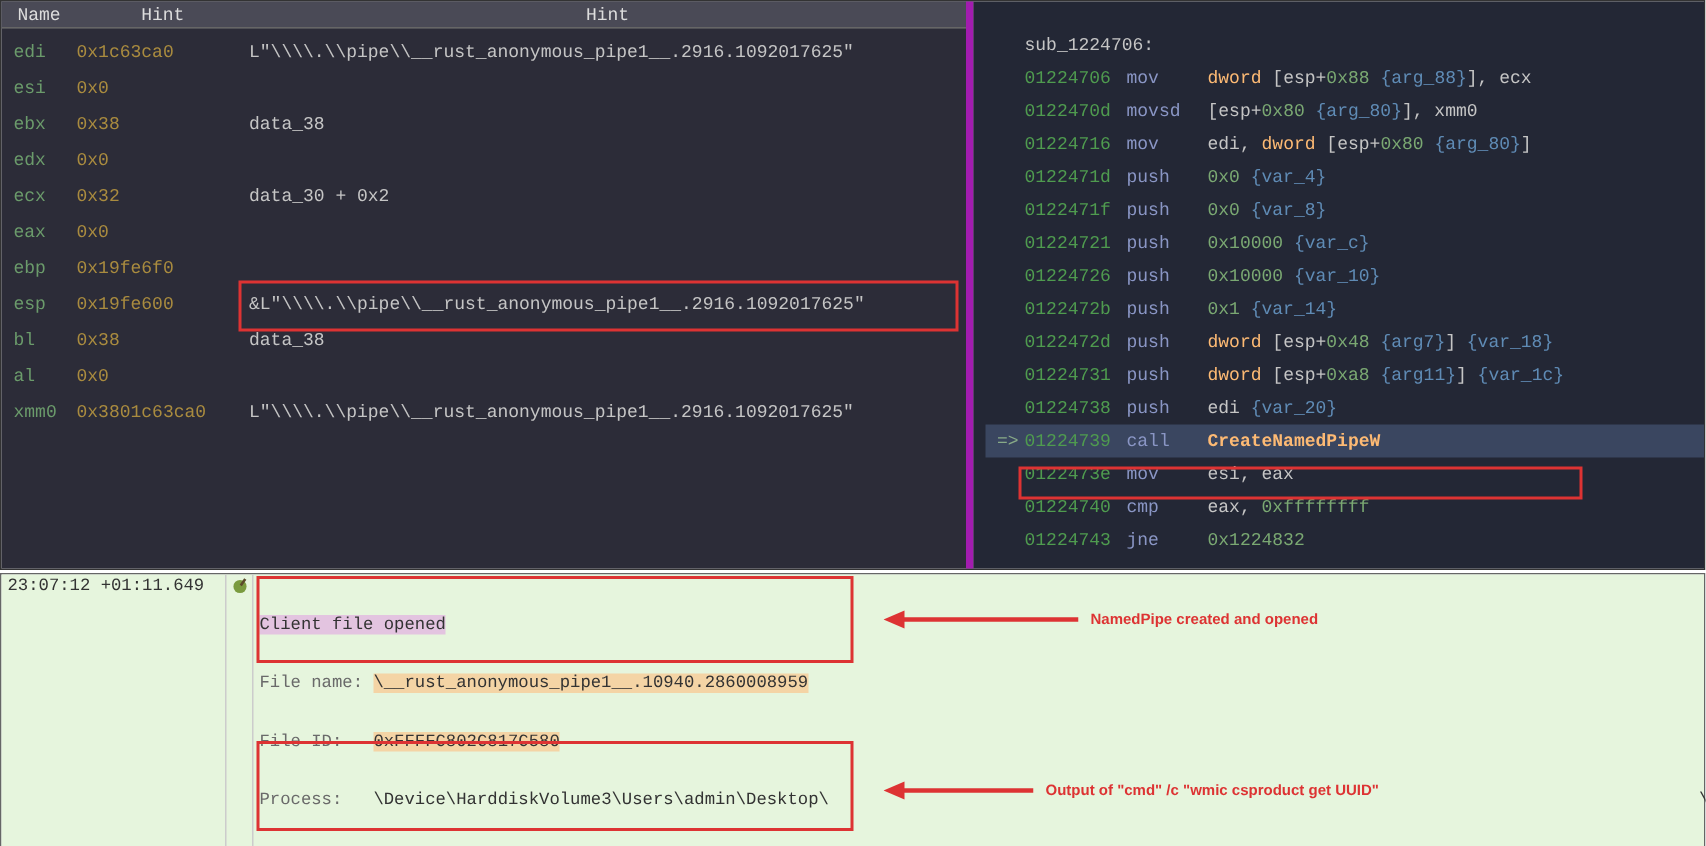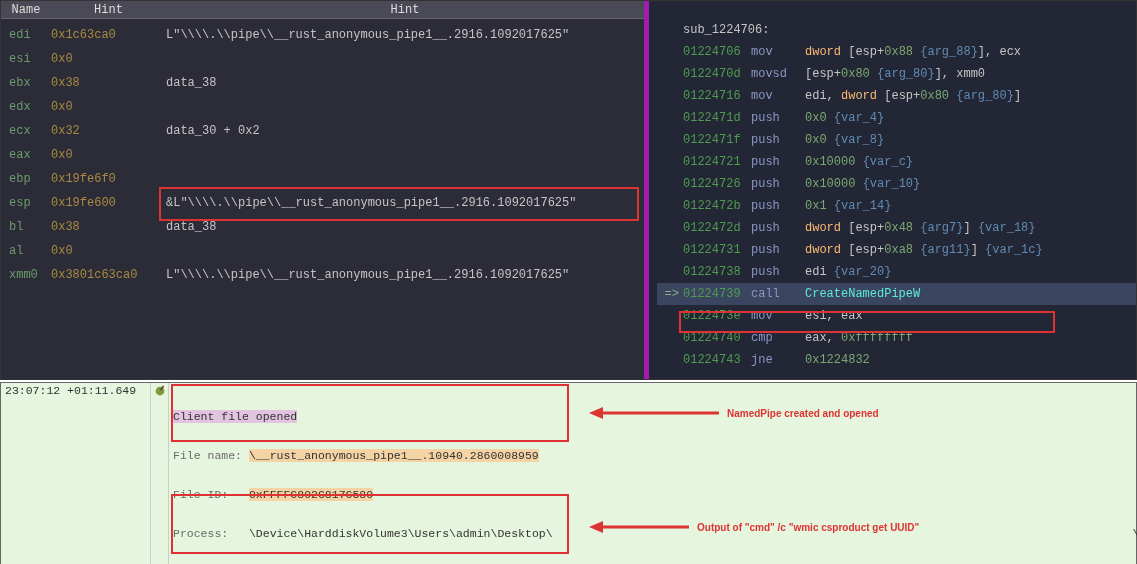--- a/index.html
+++ b/index.html
@@ -63,21 +63,21 @@
     line-height: 18px;
     white-space: pre;
   }
   .disasm-arrow { width: 26px; color: #8a8; text-align: right; padding-right: 4px;}
   .disasm-addr { color: #4f9b4f; width: 68px; }
   .disasm-mnem { color: #8a96c5; width: 54px; }
   .disasm-ops { color: #c5c5c5; }
   .disasm-ops .kw { color: #fdba74; }
   .disasm-ops .num { color: #7aa872; }
   .disasm-ops .brace { color: #5f8bb5; }
-  .disasm-ops .func { color: #5eead4; }
+  .disasm-ops .func { color: #fdba74; font-weight: bold; }
   .disasm-label { color: #c5c5c5; }
   .disasm-selected { background: #3a4660; }
   .disasm-highlight {
     position: absolute;
     border: 2px solid #d33;
     left: 30px; top: 310px; width: 376px; height: 22px;
     pointer-events: none;
   }
 
   .bottom-section {

